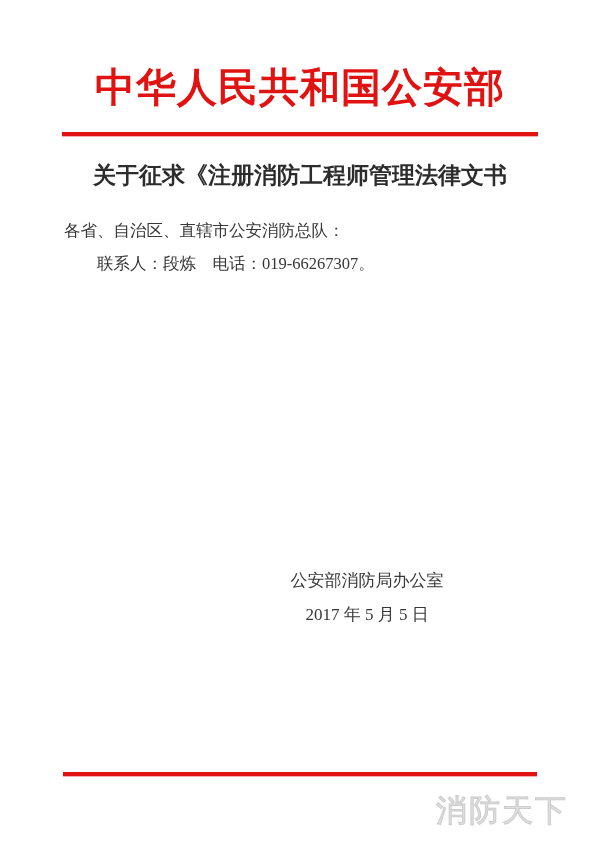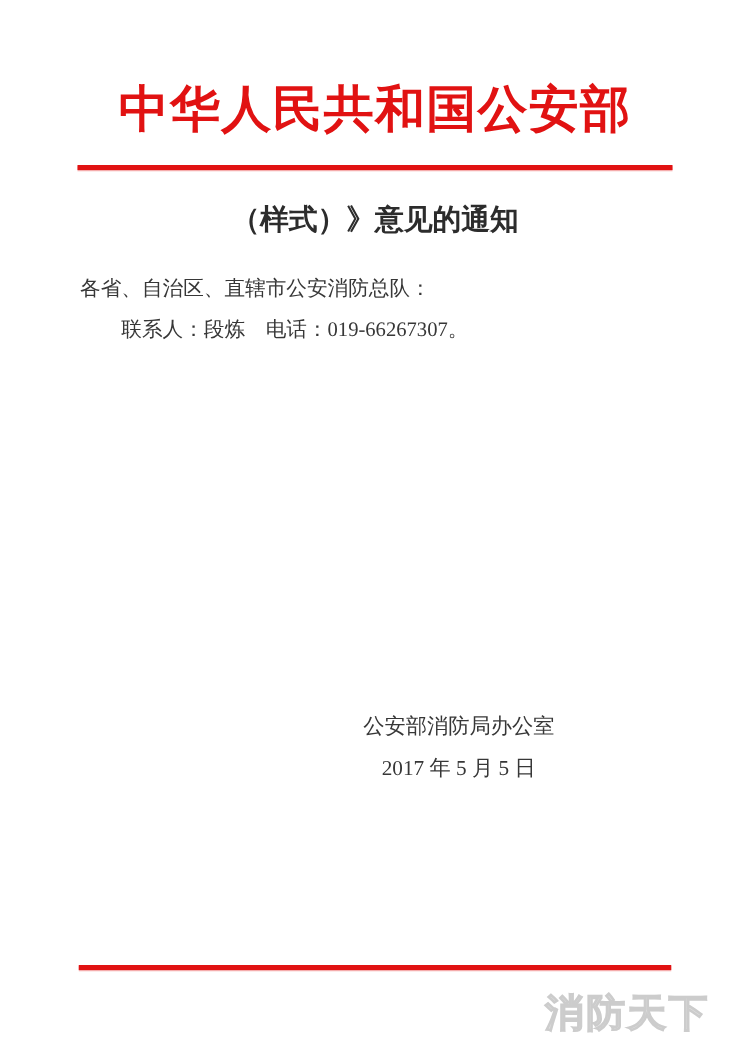--- a/index.html
+++ b/index.html
@@ -74,40 +74,40 @@
     font-size: 17px;
     line-height: 34px;
     color: var(--ink);
     white-space: nowrap;
   }
   .watermark {
     position: absolute;
     top: 790px;
     right: 32px;
     font-family: "Liberation Sans", "DejaVu Sans", sans-serif;
-    font-weight: bold;
+    font-weight: normal;
     font-size: 31px;
     letter-spacing: 2px;
     color: var(--wm);
     -webkit-text-stroke: 1px #cccccc;
     user-select: none;
   }
 </style>
 </head>
 <body>
 
 <div class="page">
 
   <div class="org-name">中华人民共和国公安部</div>
 
   <div class="red-line top"></div>
 
 
   <div class="title">
-    <div>（样式）》意见的通知</div>
+    <div>关于征求《注册消防工程师管理法律文书</div>
   </div>
 
   <div class="body-block">
     <p>各省、自治区、直辖市公安消防总队：</p>
     <p class="indent">联系人：段炼　电话：019-66267307。</p>
   </div>
 
   <div class="signature">
     <div>公安部消防局办公室</div>
     <div>2017 年 5 月 5 日</div>

